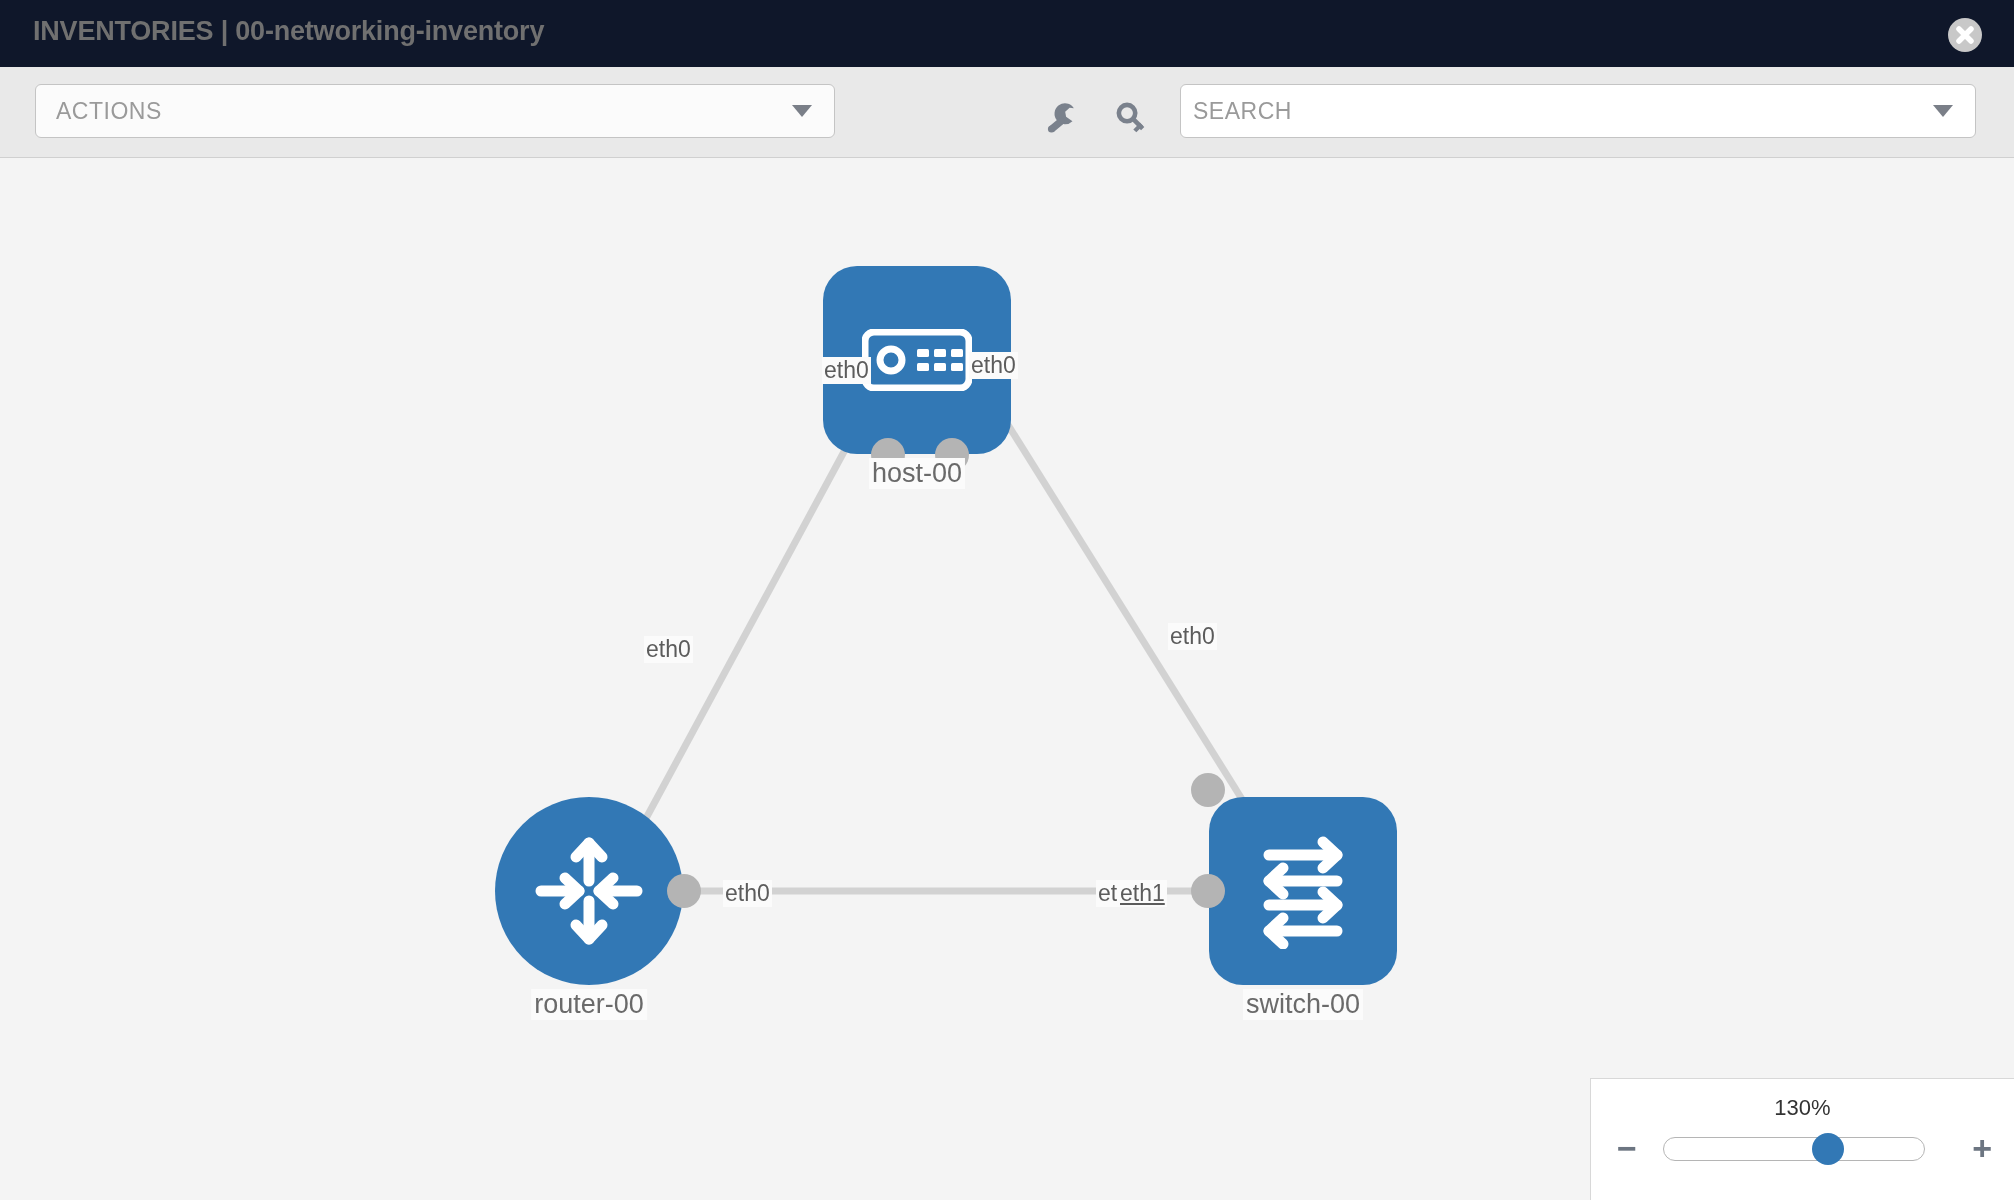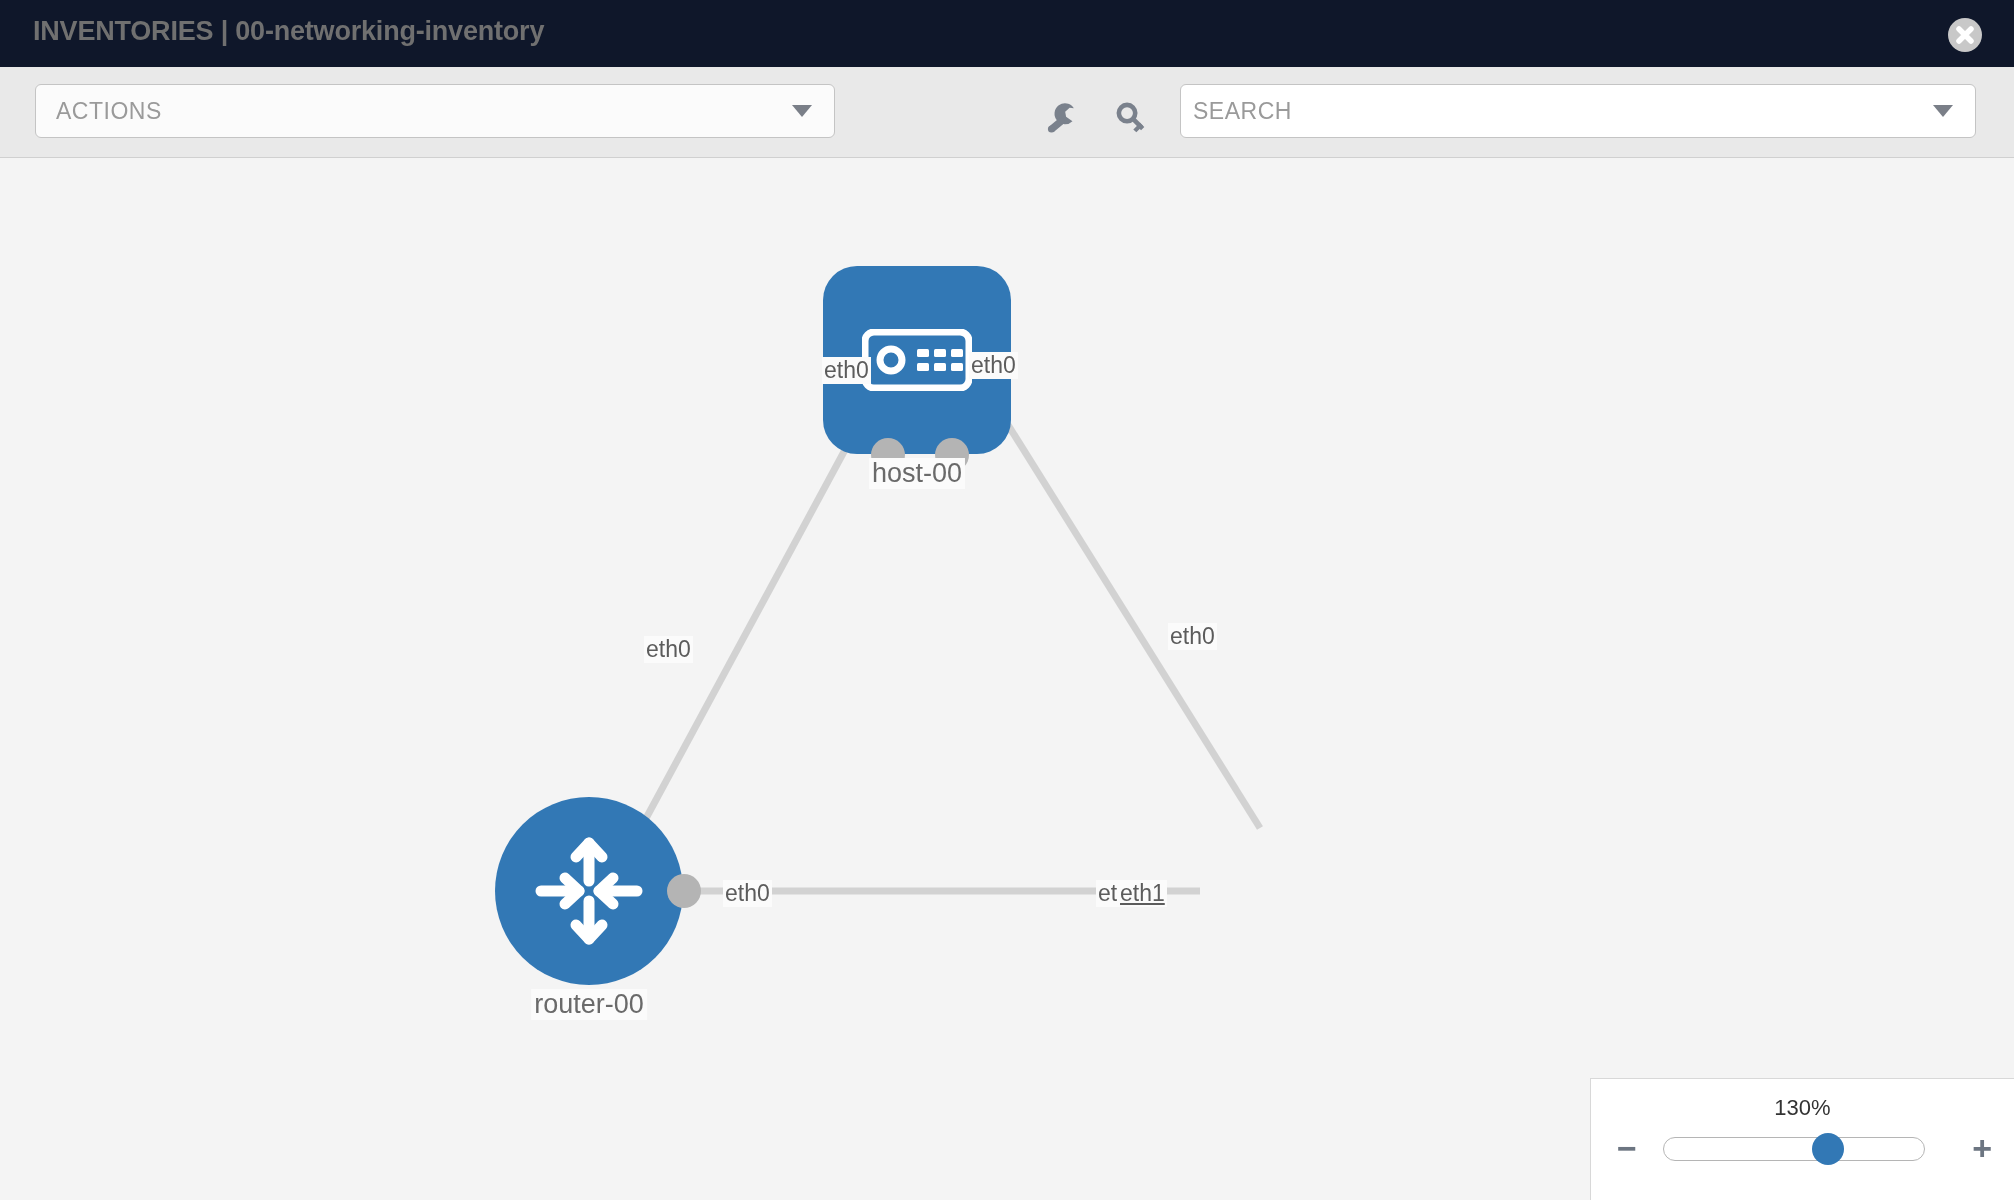--- a/index.html
+++ b/index.html
@@ -206,20 +206,39 @@
             <polyline points="34,45 48,58 34,71"></polyline>
             <line x1="106" y1="58" x2="68" y2="58"></line>
             <polyline points="82,45 68,58 82,71"></polyline>
           </g>
         </svg>
       </div>
       <div class="nub" style="left:172px; top:77px;"></div>
       <div class="node-label" style="top:192px;">router-00</div>
     </div>
 
+    <div class="node" style="left:1209px; top:639px; width:188px; height:188px;">
+      <div class="node-shape" style="left:0; top:0; width:188px; height:188px; border-radius:34px;">
+        <svg width="116" height="116" viewBox="0 0 116 116">
+          <g stroke="#ffffff" stroke-width="11" stroke-linecap="round" stroke-linejoin="round" fill="none">
+            <line x1="24" y1="22" x2="92" y2="22"></line>
+            <polyline points="78,9 92,22 78,35"></polyline>
+            <line x1="92" y1="48" x2="24" y2="48"></line>
+            <polyline points="38,35 24,48 38,61"></polyline>
+            <line x1="24" y1="72" x2="92" y2="72"></line>
+            <polyline points="78,59 92,72 78,85"></polyline>
+            <line x1="92" y1="98" x2="24" y2="98"></line>
+            <polyline points="38,85 24,98 38,111"></polyline>
+          </g>
+        </svg>
+      </div>
+      <div class="nub" style="left:-18px; top:-24px;"></div>
+      <div class="nub" style="left:-18px; top:77px;"></div>
+      <div class="node-label" style="top:192px;">switch-00</div>
+    </div>
 
     <div class="edge-label" style="left:822px; top:199px;">eth0</div>
     <div class="edge-label" style="left:969px; top:194px;">eth0</div>
     <div class="edge-label" style="left:644px; top:478px;">eth0</div>
     <div class="edge-label" style="left:1168px; top:465px;">eth0</div>
     <div class="edge-label" style="left:723px; top:722px;">eth0</div>
     <div class="edge-label" style="left:1096px; top:722px;">eth0</div>
     <div class="edge-label" style="left:1118px; top:722px;text-decoration:underline;">eth1</div>
 
     <div class="zoom-panel">

